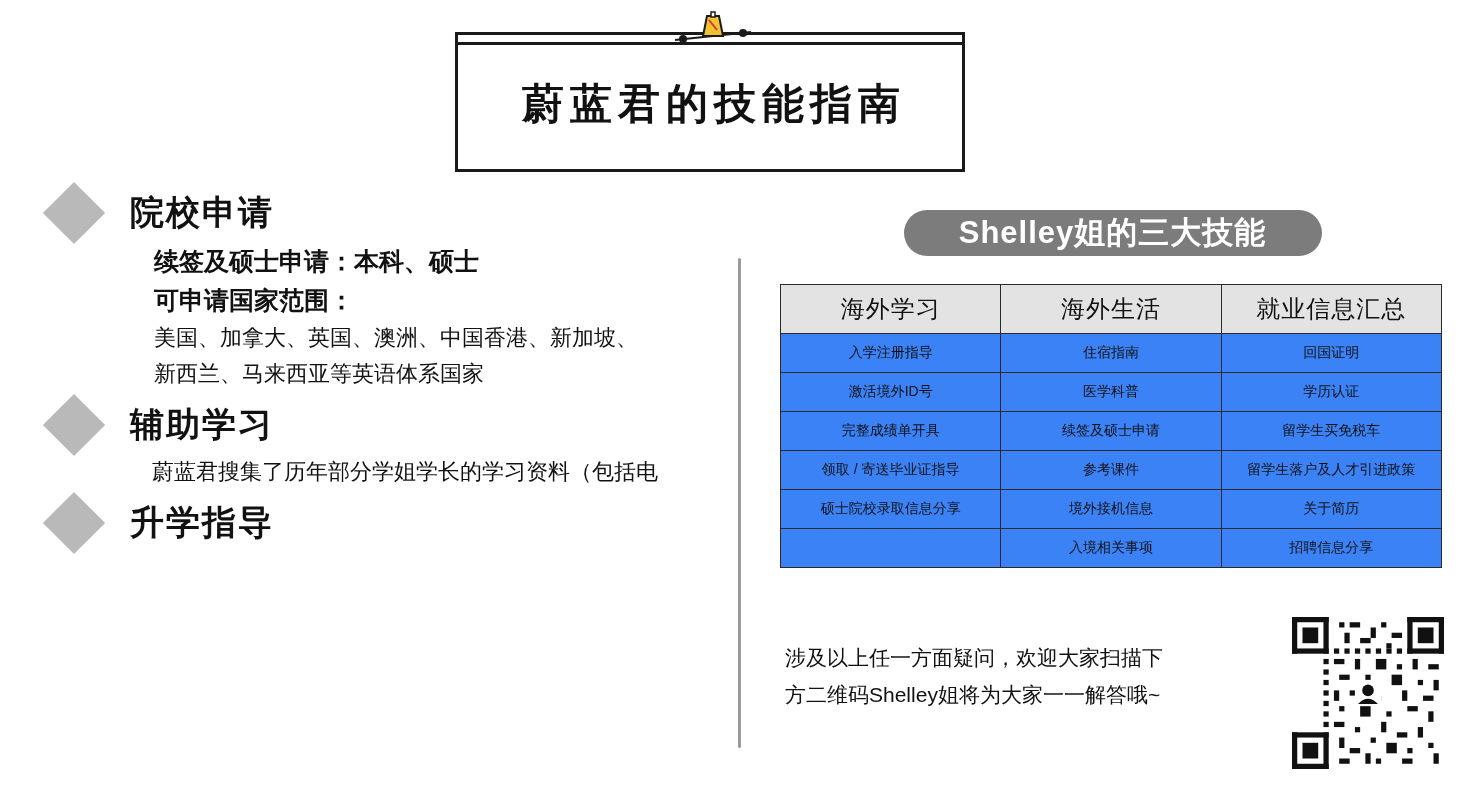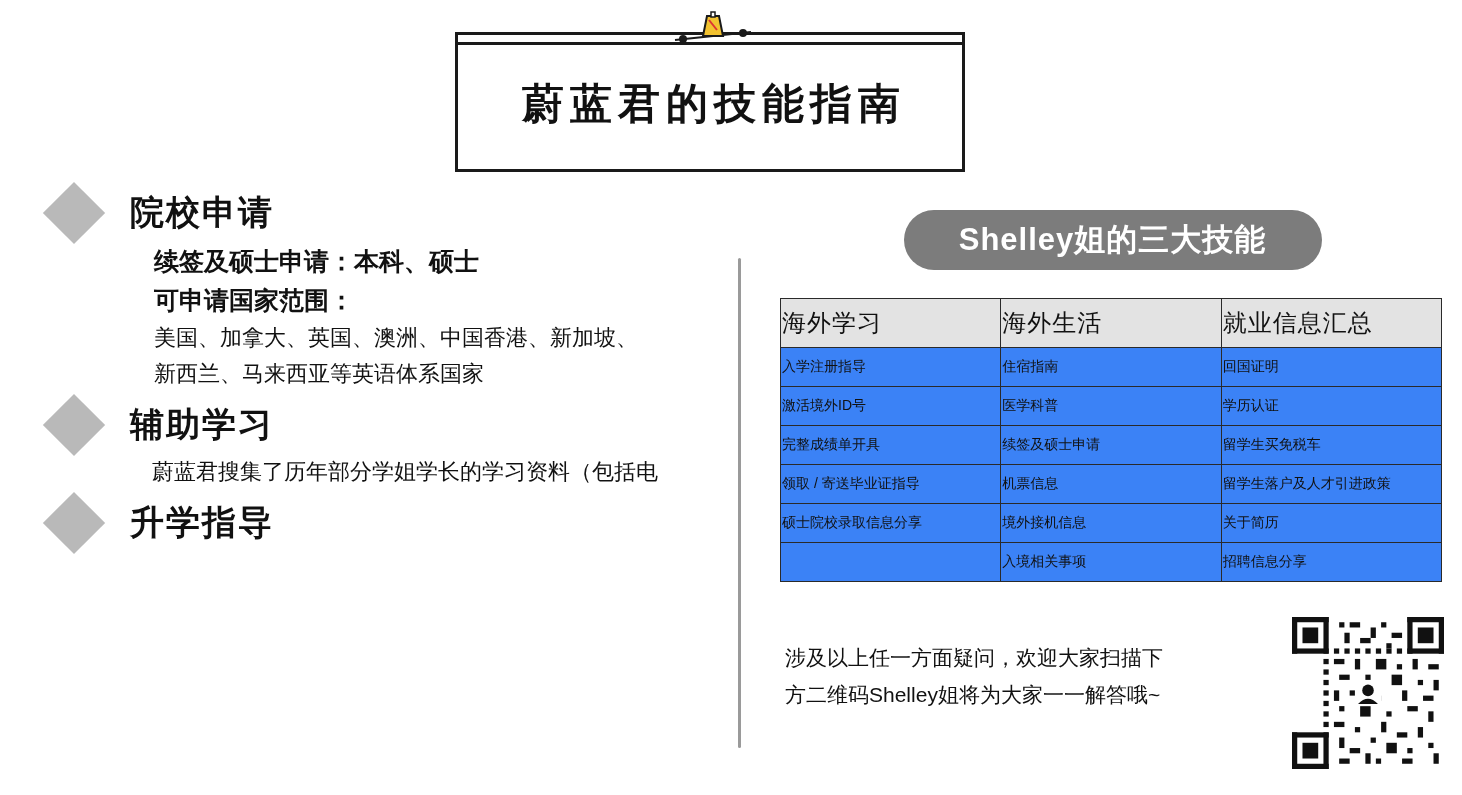--- a/index.html
+++ b/index.html
@@ -125,41 +125,41 @@
 
   
   .right-col {
     position: absolute;
     left: 780px;
     top: 210px;
     width: 665px;
   }
   .pill {
     width: 418px;
-    height: 60px;
+    height: 46px;
     margin: 0 auto;
     background: #7c7c7c;
     border-radius: 34px;
     color: #ffffff;
     font-size: 31px;
     font-weight: bold;
     letter-spacing: 1px;
     display: flex;
     align-items: center;
     justify-content: center;
   }
   table.skills {
     margin-top: 28px;
     border-collapse: collapse;
     width: 662px;
     table-layout: fixed;
   }
   table.skills th, table.skills td {
     border: 1px solid #2a2a2a;
-    text-align: left;
+    text-align: center;
     color: #111;
   }
   table.skills th {
     background: #e3e3e3;
     font-size: 24px;
     font-weight: normal;
     height: 46px;
     letter-spacing: 1px;
   }
   table.skills td {
@@ -264,21 +264,21 @@
         <td>医学科普</td>
         <td>学历认证</td>
       </tr>
       <tr>
         <td>完整成绩单开具</td>
         <td>续签及硕士申请</td>
         <td>留学生买免税车</td>
       </tr>
       <tr>
         <td>领取 / 寄送毕业证指导</td>
-        <td>机票信息</td>
+        <td>参考课件</td>
         <td>留学生落户及人才引进政策</td>
       </tr>
       <tr>
         <td>硕士院校录取信息分享</td>
         <td>境外接机信息</td>
         <td>关于简历</td>
       </tr>
       <tr>
         <td></td>
         <td>入境相关事项</td>

